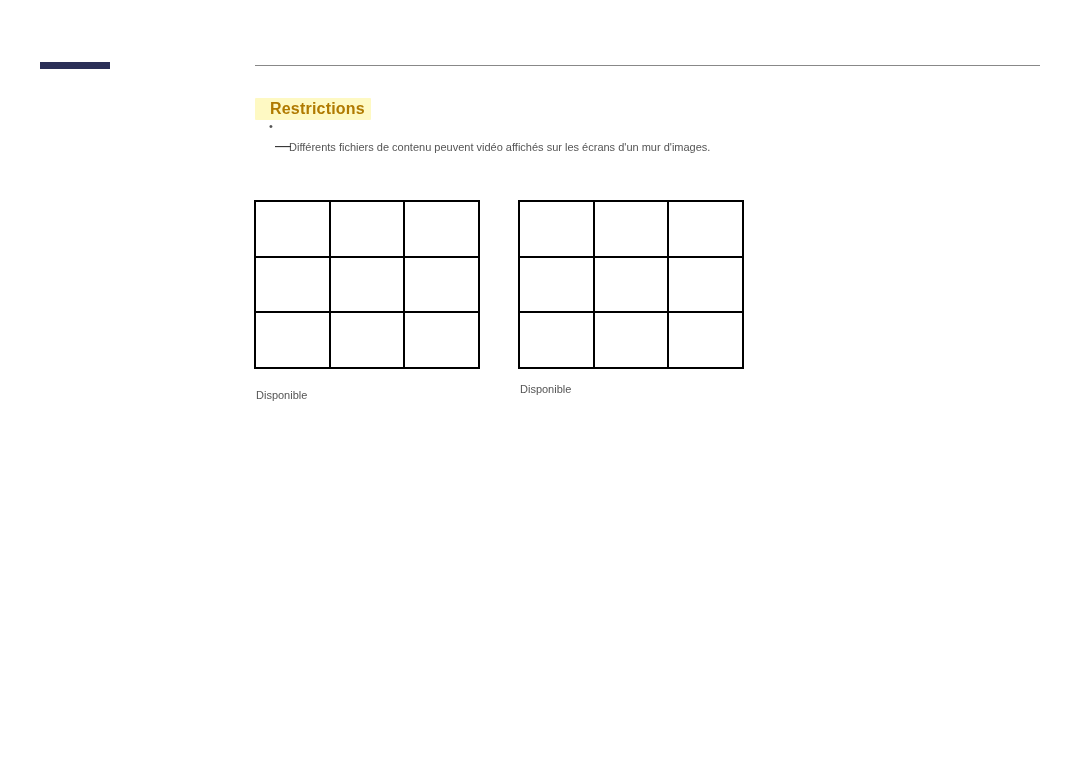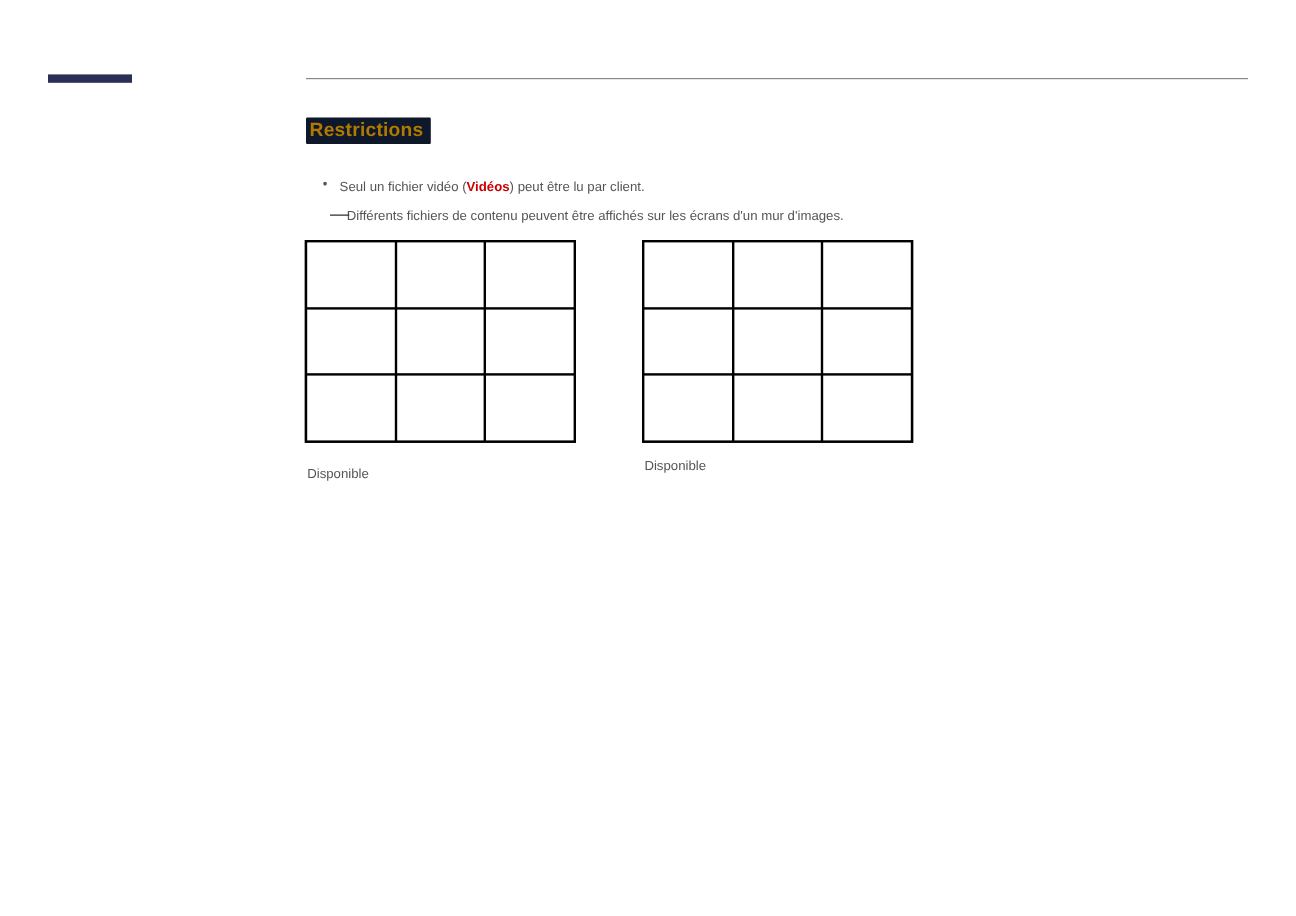--- a/index.html
+++ b/index.html
@@ -28,27 +28,27 @@
     background: #888;
   }
   .content {
     position: absolute;
     left: 255px;
     top: 98px;
     width: 780px;
   }
   .heading {
     display: inline-block;
-    background: #0f172a;
+    background: #fef9c3;
     color: #b07a00;
     font-size: 16px;
     font-weight: 600;
-    padding: 2px 6px 2px 3px;
+    padding: 2px 6px 2px 15px;
     border-radius: 1px;
-    margin-bottom: 28px;
+    margin-bottom: 0;
     letter-spacing: 0.2px;
   }
   .bullet-row {
     display: flex;
     align-items: flex-start;
     font-size: 11px;
     color: #555;
     margin-left: 14px;
     margin-bottom: 6px;
   }
@@ -75,21 +75,21 @@
     line-height: 1;
   }
   .dash-block .line1 { line-height: 1.7; }
   .dash-block .line2 { line-height: 1.7; }
 
   .grids-row {
     position: absolute;
     left: 254px;
     top: 200px;
     display: flex;
-    gap: 55px;
+    gap: 38px;
   }
   .grid-wrap { width: 226px; }
   .grid {
     border: 2px solid #000;
     width: 226px;
     height: 169px;
     display: grid;
     grid-template-columns: repeat(3, 1fr);
     grid-template-rows: repeat(3, 1fr);
     background: #000;
@@ -113,28 +113,25 @@
 <body>
 
 <div class="top-bar"></div>
 <div class="top-rule"></div>
 
 <div class="content">
   <div class="heading">Restrictions</div>
 
   <div class="bullet-row">
     <span class="dot">•</span>
-    <span class="txt">
-      <span>Seul un fichier vidéo (</span><span class="highlight">Vidéos</span><span>) peut être lu par client.</span>
-    </span>
   </div>
 
   <div class="dash-block">
     <span class="dash">―</span>
-    <div class="line1">Différents fichiers de contenu peuvent être affichés sur les écrans d'un mur d'images.</div>
+    <div class="line1">Différents fichiers de contenu peuvent vidéo affichés sur les écrans d'un mur d'images.</div>
   </div>
 </div>
 
 <div class="grids-row">
 
   <div class="grid-wrap">
     <div class="grid">
       <div class="cell"></div>
       <div class="cell"></div>
       <div class="cell"></div>

